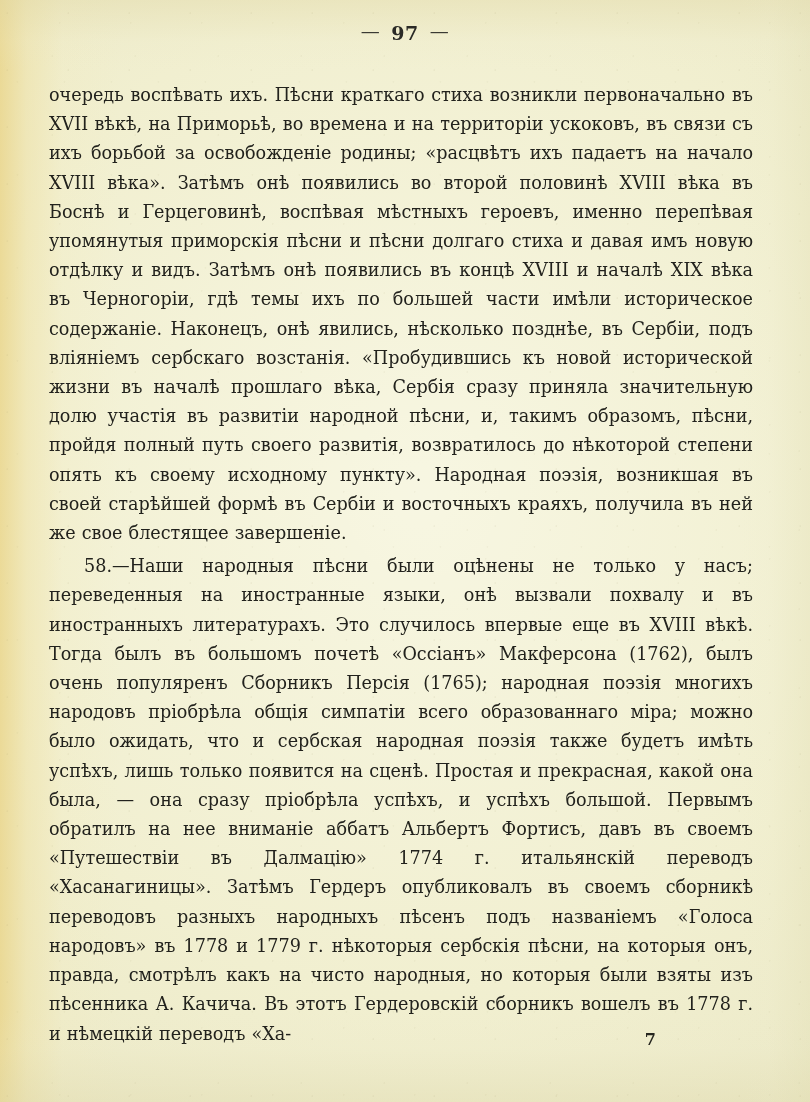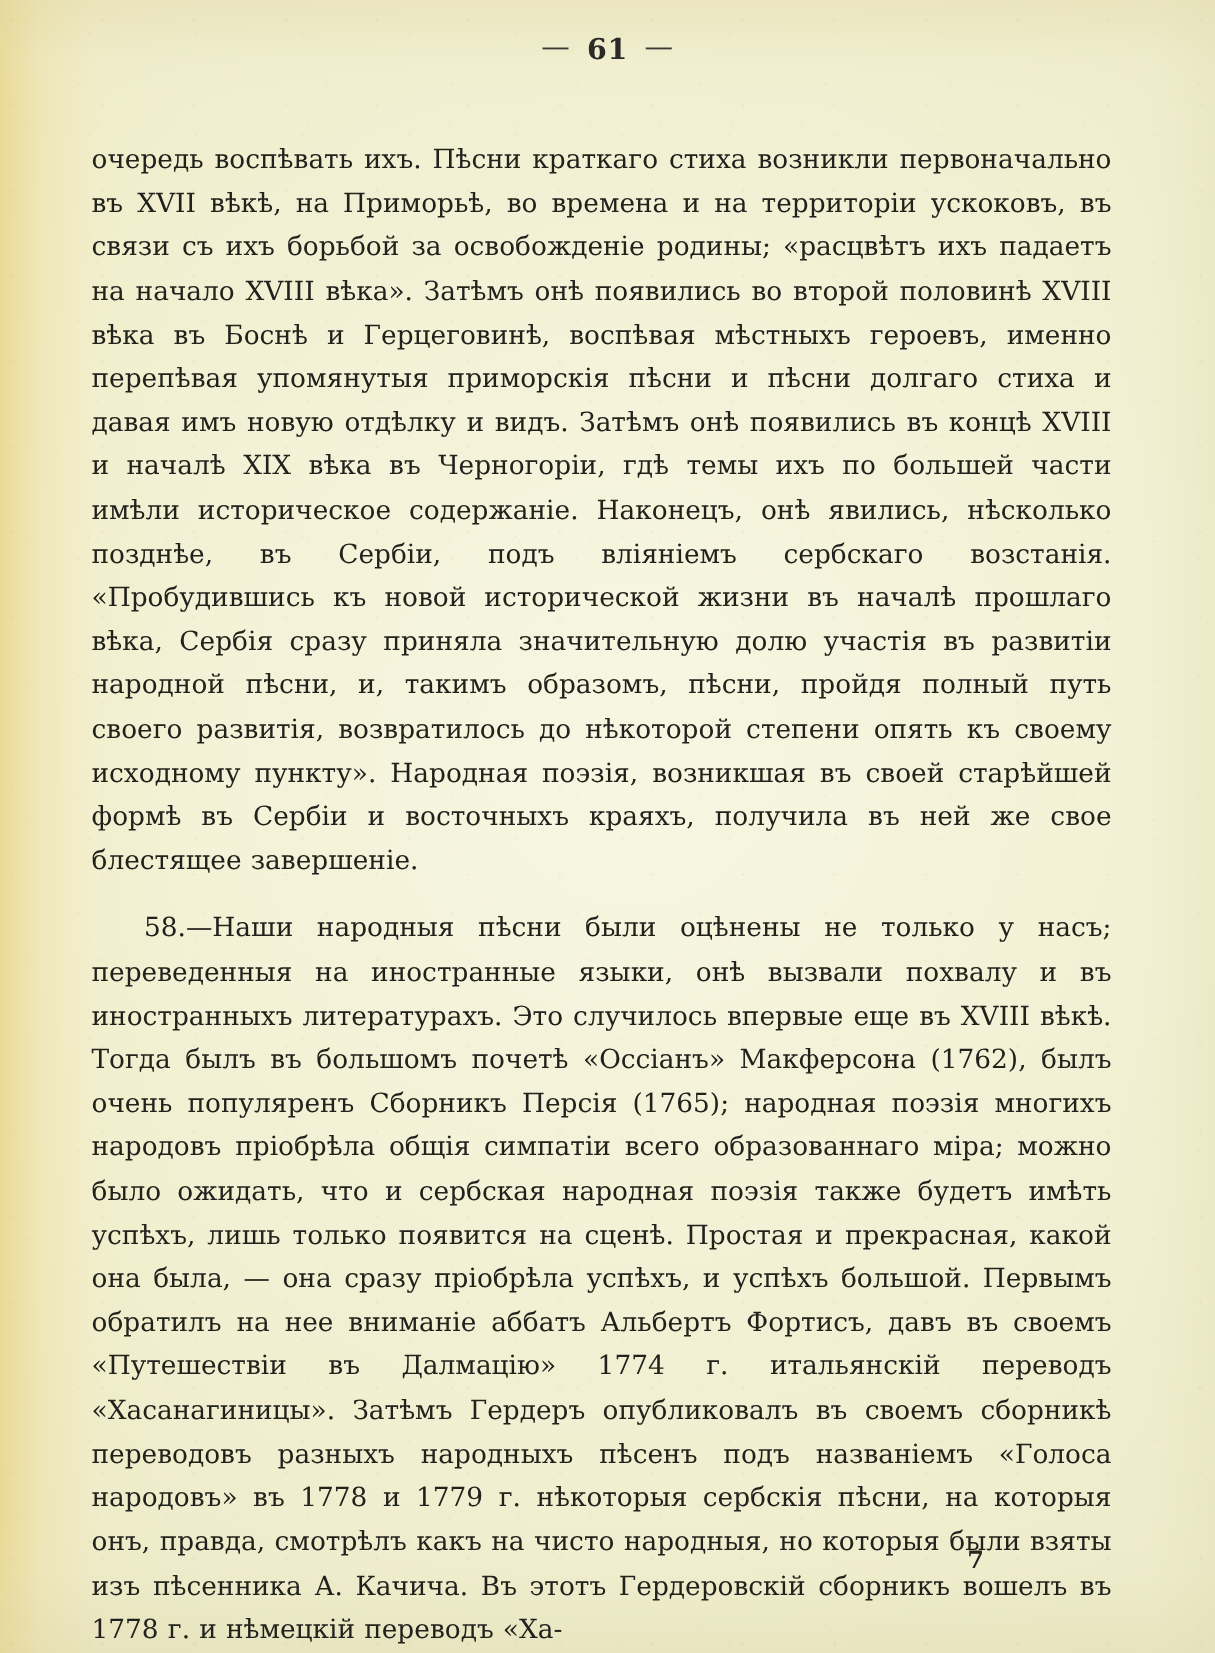--- a/index.html
+++ b/index.html
@@ -104,21 +104,21 @@
 
   
   .textblock {
     position: absolute;
     left: 45px;
     top: 77px;
     width: 712px;
   }
 
   p.para {
-    margin: 16px;
+    margin: 4px;
     font-size: 17.6px;
     line-height: 29.2px;
     color: #22221d;
     text-align: justify;
     text-justify: inter-word;
     word-spacing: 0.5px;
     -webkit-font-smoothing: antialiased;
   }
   p.para.indented {
     text-indent: 35px;
@@ -160,21 +160,21 @@
 
   <div class="paper-base"></div>
   <div class="vignette-left"></div>
   <div class="vignette-top"></div>
   <div class="vignette-bottom"></div>
   <div class="vignette-right"></div>
 
   <div class="content">
 
     <div class="folio">
-      <span class="dash">—</span><span class="num">61</span><span class="dash">—</span>
+      <span class="dash">—</span><span class="num">97</span><span class="dash">—</span>
     </div>
 
     <div class="textblock">
       <p class="para">очередь воспѣвать ихъ. Пѣсни краткаго стиха возникли первоначально въ XVII вѣкѣ, на Приморьѣ, во времена и на территоріи ускоковъ, въ связи съ ихъ борьбой за освобожденіе родины; «расцвѣтъ ихъ падаетъ на начало XVIII вѣка». Затѣмъ онѣ появились во второй половинѣ XVIII вѣка въ Боснѣ и Герцеговинѣ, воспѣвая мѣстныхъ героевъ, именно перепѣвая упомянутыя приморскія пѣсни и пѣсни долгаго стиха и давая имъ новую отдѣлку и видъ. Затѣмъ онѣ появились въ концѣ XVIII и началѣ XIX вѣка въ Черногоріи, гдѣ темы ихъ по большей части имѣли историческое содержаніе. Наконецъ, онѣ явились, нѣсколько позднѣе, въ Сербіи, подъ вліяніемъ сербскаго возстанія. «Пробудившись къ новой исторической жизни въ началѣ прошлаго вѣка, Сербія сразу приняла значительную долю участія въ развитіи народной пѣсни, и, такимъ образомъ, пѣсни, пройдя полный путь своего развитія, возвратилось до нѣкоторой степени опять къ своему исходному пункту». Народная поэзія, возникшая въ своей старѣйшей формѣ въ Сербіи и восточныхъ краяхъ, получила въ ней же свое блестящее завершеніе.</p>
       <p class="para indented">58.—Наши народныя пѣсни были оцѣнены не только у насъ; переведенныя на иностранные языки, онѣ вызвали похвалу и въ иностранныхъ литературахъ. Это случилось впервые еще въ XVIII вѣкѣ. Тогда былъ въ большомъ почетѣ «Оссіанъ» Макферсона (1762), былъ очень популяренъ Сборникъ Персія (1765); народная поэзія многихъ народовъ пріобрѣла общія симпатіи всего образованнаго міра; можно было ожидать, что и сербская народная поэзія также будетъ имѣть успѣхъ, лишь только появится на сценѣ. Простая и прекрасная, какой она была, — она сразу пріобрѣла успѣхъ, и успѣхъ большой. Первымъ обратилъ на нее вниманіе аббатъ Альбертъ Фортисъ, давъ въ своемъ «Путешествіи въ Далмацію» 1774 г. итальянскій переводъ «Хасанагиницы». Затѣмъ Гердеръ опубликовалъ въ своемъ сборникѣ переводовъ разныхъ народныхъ пѣсенъ подъ названіемъ «Голоса народовъ» въ 1778 и 1779 г. нѣкоторыя сербскія пѣсни, на которыя онъ, правда, смотрѣлъ какъ на чисто народныя, но которыя были взяты изъ пѣсенника А. Качича. Въ этотъ Гердеровскій сборникъ вошелъ въ 1778 г. и нѣмецкій переводъ «Ха-</p>
     </div>
 
     <div class="signature">7</div>
 
   </div>

